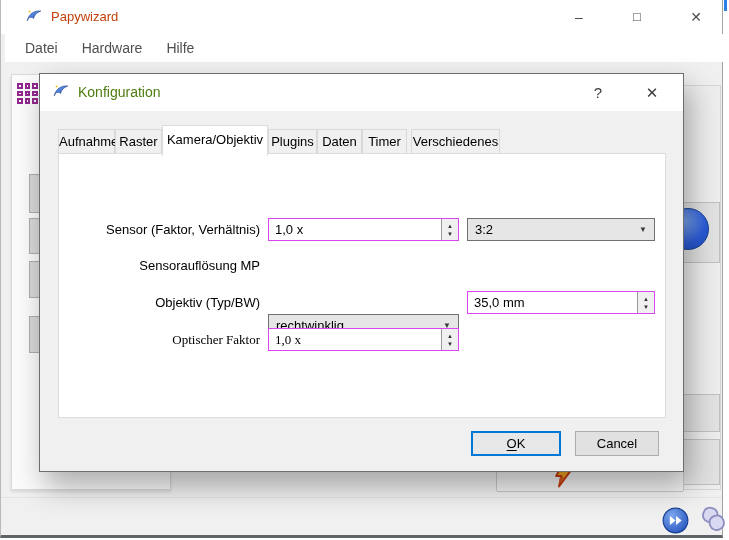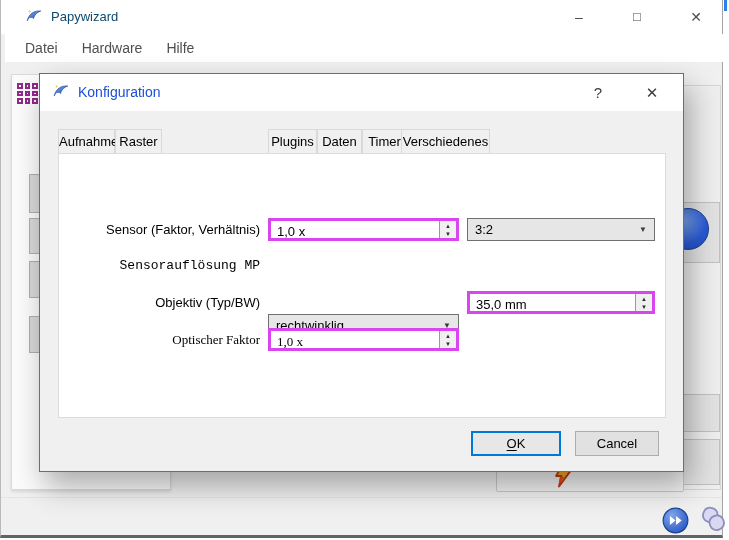--- a/index.html
+++ b/index.html
@@ -7,21 +7,21 @@
   body { font-family:"Liberation Sans", sans-serif; color:#000; }
   #screen { position:relative; width:729px; height:540px; background:#fff; overflow:hidden; }
 
   
   #window { position:absolute; left:0; top:0; width:723px; height:538px;
             background:#f0f0f0; border-left:1px solid #b9b9b9; border-right:1px solid #a3a3a3;
             border-bottom:3px solid #5f6466; }
   #titlebar { position:absolute; left:0; top:0; width:100%; height:34px; background:#fff; }
   .app-logo { position:absolute; width:18px; height:18px; }
   #titlebar .app-logo { left:24px; top:8px; }
-  #window-title { position:absolute; left:50px; top:0; line-height:34px; font-size:13px; color:#0c4a6e; }
+  #window-title { position:absolute; left:50px; top:0; line-height:34px; font-size:13px; color:#c2410c; }
   .win-ctrl { position:absolute; top:0; width:40px; height:34px; text-align:center; line-height:34px;
               font-size:14px; color:#4d4d4d; cursor:default; }
   #btn-min { left:558px; } #btn-max { left:616px; font-size:13px; } #btn-close { left:675px; }
 
   #menubar { position:absolute; left:4px; top:34px; width:100%; height:28px; background:#fff;
              display:flex; align-items:center; padding-left:20px; gap:24px; }
   .menu-item { font-size:14px; color:#4f4f4f; }
 
   
   #left-panel { position:absolute; left:10px; top:74px; width:160px; height:416px;
@@ -58,43 +58,43 @@
   #sim-button { position:absolute; left:697px; top:6px; width:31px; height:31px; }
 
   #blue-sliver { position:absolute; left:724px; top:0; width:3px; height:11px; background:#2f7fe8; }
 
   
   #dialog { position:absolute; left:39px; top:73px; width:645px; height:399px;
             background:#f0f0f0; border:1px solid #6d6d6d; box-shadow:6px 14px 28px rgba(0,0,0,.32);
             z-index:10; }
   #dialog-titlebar { position:absolute; left:0; top:0; width:100%; height:37px; background:#fff; }
   #dialog-titlebar .app-logo { left:12px; top:9px; }
-  #dialog-title { position:absolute; left:38px; top:0; line-height:37px; font-size:14px; color:#1d4ed8; }
+  #dialog-title { position:absolute; left:38px; top:0; line-height:37px; font-size:14px; color:#4d7c0f; }
   .dlg-ctrl { position:absolute; top:0; width:38px; height:37px; text-align:center; line-height:37px;
               font-size:15px; color:#3c3c3c; cursor:default; }
   #dlg-help { left:539px; } #dlg-close { left:593px; }
 
   
   .tab { position:absolute; top:55px; height:25px; background:#f0f0f0; border:1px solid #d9d9d9;
          font-size:13px; text-align:center; line-height:23px; color:#000; z-index:1; }
   .tab.active { top:51px; height:31px; background:#fff; border-color:#dcdcdc; border-bottom:none;
                 line-height:27px; z-index:3; }
   #tab-pane { position:absolute; left:18px; top:79px; width:608px; height:265px;
               background:#fff; border:1px solid #dcdcdc; z-index:2; }
 
   
   .frm-label { position:absolute; left:10px; width:210px; height:23px; line-height:23px;
                text-align:right; font-size:13px; z-index:4; }
   .field { position:absolute; height:23px; z-index:4; display:flex; align-items:stretch;
            font-size:13px; }
   .col1 { left:228px; width:191px; }
   .col2 { left:427px; width:188px; }
-  .r1 { top:144px; } .r2 { top:180px;font-family:Liberation Mono, monospace; } .r3 { top:217px; } .r4 { top:254px;font-family:Liberation Serif, serif; }
-
-  .spinbox { background:#fff; border:3px solid #d946ef; }
+  .r1 { top:144px; } .r2 { top:180px; } .r3 { top:217px; } .r4 { top:254px;font-family:Liberation Serif, serif; }
+
+  .spinbox { background:#fff; border:1px solid #d946ef; }
   .spinbox .val { flex:1; padding:0 6px; line-height:21px; white-space:nowrap; overflow:hidden; }
   .spinbox .spin-btns { width:17px; border-left:1px solid #9a9a9a; background:#f0f0f0;
         display:flex; flex-direction:column; align-items:center; justify-content:center; }
   .spin-arrow { font-size:6px; line-height:8px; color:#2d2d2d; }
 
   .combobox { background:#e6e6e6; border:1px solid #707070; position:relative; }
   .combobox .val { flex:1; padding:0 7px; line-height:21px; }
   .combo-arrow { width:22px; text-align:center; line-height:21px; font-size:8px; color:#3a3a3a; }
 
   
@@ -202,24 +202,25 @@
         <path d="M3 17 C5 8 12 3 21 4 C15 6.5 12.5 9.5 11.5 14 C9.5 11.5 6.5 12 4.5 14 Z" fill="url(#lg2)" stroke="#123c8f" stroke-width="0.8"></path>
         <circle cx="6.2" cy="4.6" r="1.4" fill="#f4c430"></circle>
       </svg>
       <span id="dialog-title">Konfiguration</span>
       <span class="dlg-ctrl" id="dlg-help">?</span>
       <span class="dlg-ctrl" id="dlg-close">✕</span>
     </div>
 
     <div class="tab" style="left:18px; width:57px;">Aufnahme</div>
     <div class="tab" style="left:75px; width:47px;">Raster</div>
+    <div class="tab active" style="left:122px; width:106px;">Kamera/Objektiv</div>
     <div class="tab" style="left:228px; width:49px;">Plugins</div>
     <div class="tab" style="left:277px; width:45px;">Daten</div>
     <div class="tab" style="left:322px; width:45px;">Timer</div>
-    <div class="tab" style="left:361px; width:89px;">Verschiedenes</div>
+    <div class="tab" style="left:371px; width:89px;">Verschiedenes</div>
 
     <div id="tab-pane"></div>
 
     <div class="frm-label r1">Sensor (Faktor, Verhältnis)</div>
     <div class="field spinbox col1 r1">
       <span class="val">1,0 x</span>
       <span class="spin-btns">
         <span class="spin-arrow">▲</span>
         <span class="spin-arrow">▼</span>
       </span>

